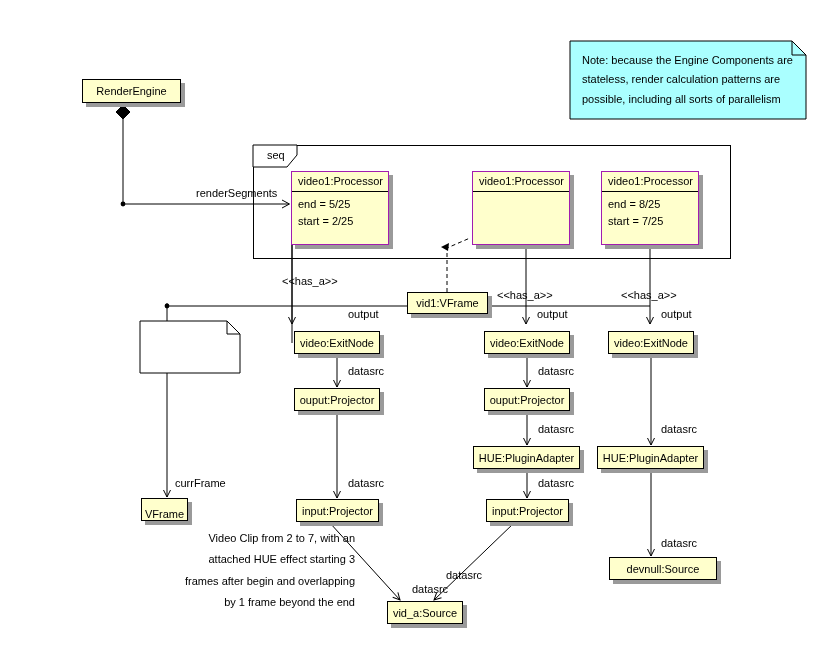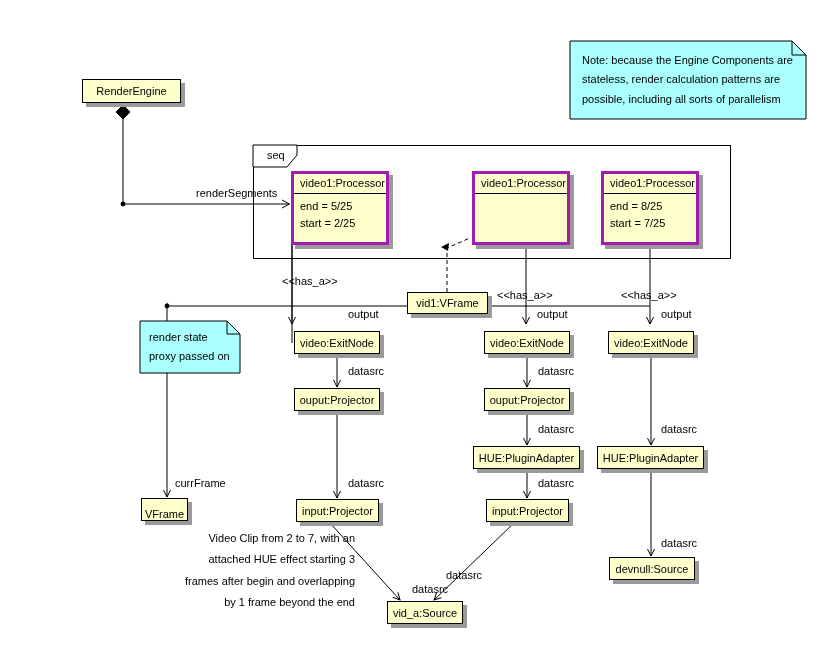--- a/index.html
+++ b/index.html
@@ -28,21 +28,21 @@
   svg.layer text {
     font-family: "Liberation Sans", sans-serif;
     font-size: 11px;
     fill: #000000;
   }
 
   
   .ubox {
     position: absolute;
     background: #ffffcc;
-    border: 3px solid #a21caf;
+    border: 1px solid #a21caf;
     box-shadow: 4px 4px 0 0 #9a9a9a;
     box-sizing: border-box;
     font-size: 11px;
     color: #000000;
     line-height: 1.1;
   }
   .ubox .hdr {
     padding: 3px 6px 4px 6px;
     white-space: nowrap;
   }
@@ -263,27 +263,20 @@
     <div class="attrs">
       <div>end = 8/25</div>
       <div>start = 7/25</div>
     </div>
   </div>
 
   <div class="node" style="left:407px; top:292px; width:81px; height:22px;">
     <span>vid1:VFrame</span>
   </div>
 
-  <div class="note" style="left:140px; top:321px; width:100px; height:52px;
-              clip-path: polygon(0 0, calc(100% - 13px) 0, 100% 13px, 100% 100%, 0 100%);">
-    <div class="body" style="padding:7px 9px; line-height:1.7;">
-      <div>render state</div>
-      <div>proxy passed on</div>
-    </div>
-  </div>
   <svg class="layer" viewBox="0 0 820 651">
     <path d="M 140,321 L 227,321 L 240,334 L 240,373 L 140,373 Z" fill="none" stroke="#000000" stroke-width="1"></path>
     <path d="M 227,321 L 227,334 L 240,334" fill="none" stroke="#000000" stroke-width="1"></path>
   </svg>
 
   <div class="node" style="left:294px; top:331px; width:86px; height:23px;">
     <span>video:ExitNode</span>
   </div>
 
   <div class="node" style="left:294px; top:388px; width:86px; height:23px;">
@@ -315,21 +308,21 @@
   </div>
 
   <div class="node" style="left:608px; top:331px; width:86px; height:23px;">
     <span>video:ExitNode</span>
   </div>
 
   <div class="node" style="left:597px; top:446px; width:107px; height:23px;">
     <span>HUE:PluginAdapter</span>
   </div>
 
-  <div class="node" style="left:609px; top:557px; width:86px; height:23px;">
+  <div class="node" style="left:609px; top:557px; width:108px; height:23px;">
     <span>devnull:Source</span>
   </div>
 
   <div class="node" style="left:387px; top:601px; width:76px; height:23px;">
     <span>vid_a:Source</span>
   </div>
 
   <div class="caption" style="left:145px; top:528px; width:210px;text-align:right;">Video Clip from 2 to 7, with an
 attached HUE effect starting 3
 frames after begin and overlapping

